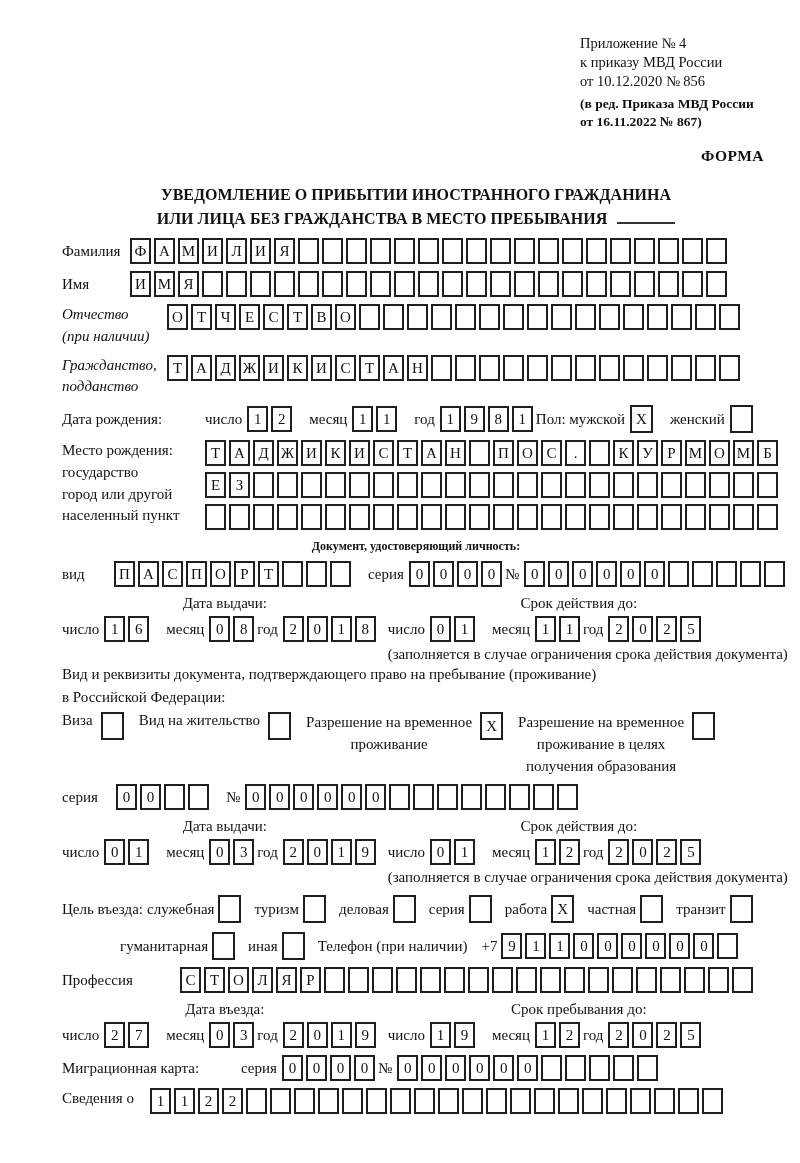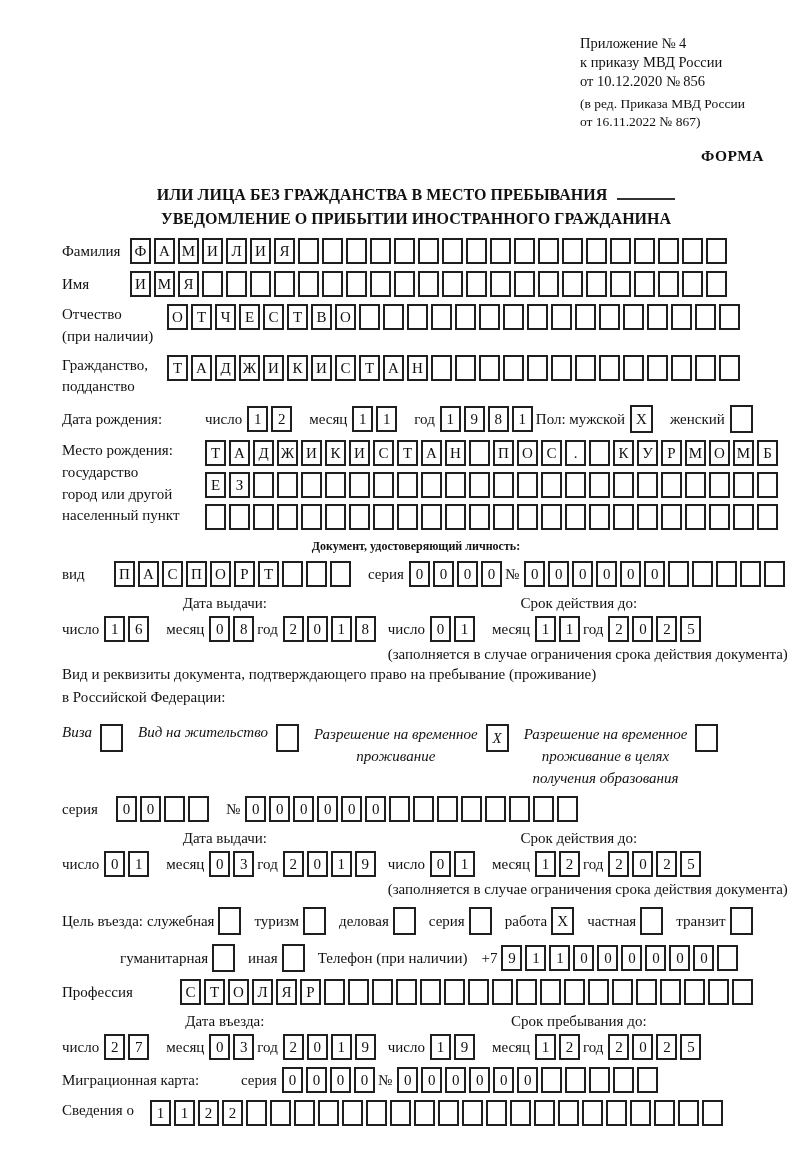--- a/index.html
+++ b/index.html
@@ -3,33 +3,33 @@
 <meta charset="utf-8">
 <style>
   html,body{margin:0;padding:0;}
   body{
     width:800px;height:1163px;overflow:hidden;background:#ffffff;color:#111;
     font-family:"Liberation Serif","DejaVu Serif",serif;font-size:15px;
   }
   .page{box-sizing:border-box;width:800px;height:1163px;padding:34px 30px 0 62px;}
   
   .hdr{margin-left:auto;width:190px;line-height:1.32;font-size:14.5px;}
-  .hdr .sub{font-size:13.5px;margin-top:4px;}
+  .hdr .sub{font-size:13.5px;margin-top:4px;font-weight:bold;}
   .hdr .sub + .sub{margin-top:0;}
   .forma{font-weight:bold;text-align:right;margin:16px 6px 0 0;font-size:15.5px;letter-spacing:.5px;}
   
   .title{text-align:center;font-weight:bold;font-size:16px;margin-top:18px;line-height:1.5;}
   .blank-line{display:inline-block;width:58px;border-bottom:2.5px solid #333;margin-left:10px;}
   .sec-heading{font-weight:bold;font-size:15px;margin-top:26px;white-space:nowrap;}
   
   .frow{display:flex;align-items:center;margin-top:7px;}
   .frow.top{align-items:flex-start;}
   .flabel{flex:none;white-space:nowrap;}
   .lline{display:block;line-height:1.45;}
-  .w52{width:52px;} .w68{width:68px;} .w105{width:105px;} .w118{width:118px;}
+  .w52{width:52px;} .w68{width:68px;} .w105{width:105px;font-style:italic;} .w118{width:118px;}
   .w143{width:143px;} .w165{width:165px;} .w88{width:88px;}
   .cells{display:inline-flex;flex:none;}
   .cell{
     display:inline-block;box-sizing:border-box;flex:none;
     width:21px;height:26px;border:2px solid #1f1f1f;margin-right:3px;
     text-align:center;line-height:22px;font-size:15px;background:#fff;
   }
   .cell.box{width:23px;height:28px;line-height:24px;}
   .cellcol{display:flex;flex-direction:column;gap:6px;}
   .dsub{margin:0 5px 0 0;white-space:nowrap;}
@@ -39,21 +39,21 @@
   
   .date-sec{display:flex;margin-top:8px;}
   .d-col{box-sizing:border-box;}
   .d-col.left{width:46%;}
   .d-col.right{width:54%;}
   .d-head{text-align:center;margin-bottom:4px;}
   .d-fields{display:flex;align-items:center;}
   .d-note{font-size:15px;text-align:center;margin-top:4px;white-space:nowrap;}
   
   .plain-line{margin-top:0;line-height:1.5;}
-  .permit-row{display:flex;align-items:flex-start;margin-top:16px;gap:12px;font-style:italic;}
+  .permit-row{display:flex;align-items:flex-start;margin-top:4px;gap:12px;}
   .permit-item{display:flex;align-items:flex-start;gap:8px;}
   .permit-text{text-align:center;line-height:1.5;}
   
   .purpose-row{display:flex;align-items:center;margin-top:9px;flex-wrap:nowrap;}
   .purpose-row .dsub{margin:0 4px 0 10px;}
   .purpose-row .dsub.first{margin-left:0;}
   .indent115{margin-left:58px;}
 </style>
 </head>
 <body>
@@ -63,24 +63,24 @@
   <div class="hdr">
     <div>Приложение № 4</div>
     <div>к приказу МВД России</div>
     <div>от 10.12.2020 № 856</div>
     <div class="sub">(в ред. Приказа МВД России</div>
     <div class="sub">от 16.11.2022 № 867)</div>
   </div>
   <div class="forma">ФОРМА</div>
 
   <div class="title">
+    <div>УВЕДОМЛЕНИЕ О ПРИБЫТИИ ИНОСТРАННОГО ГРАЖДАНИНА</div>
     <div>
       <span>ИЛИ ЛИЦА БЕЗ ГРАЖДАНСТВА В МЕСТО ПРЕБЫВАНИЯ</span><span class="blank-line"></span>
     </div>
-    <div>УВЕДОМЛЕНИЕ О ПРИБЫТИИ ИНОСТРАННОГО ГРАЖДАНИНА</div>
   </div>
 
 
   <div class="frow">
     <span class="flabel w68">Фамилия</span>
     <span class="cells">
         <span class="cell">Ф</span>
         <span class="cell">А</span>
         <span class="cell">М</span>
         <span class="cell">И</span>

